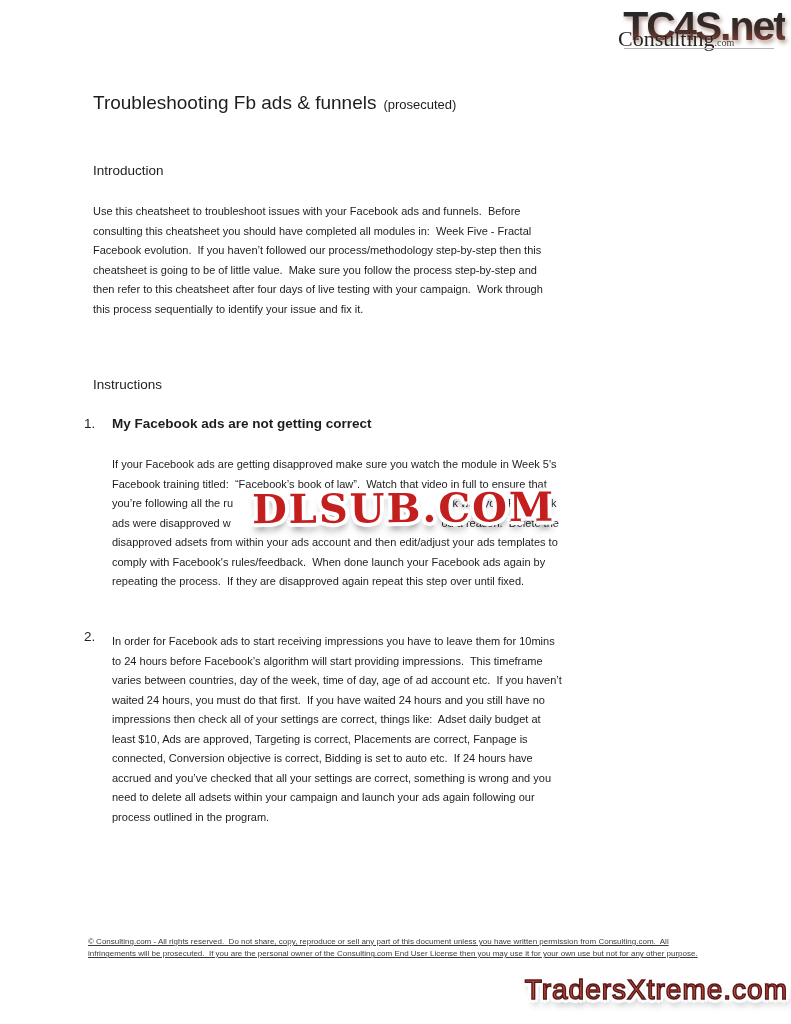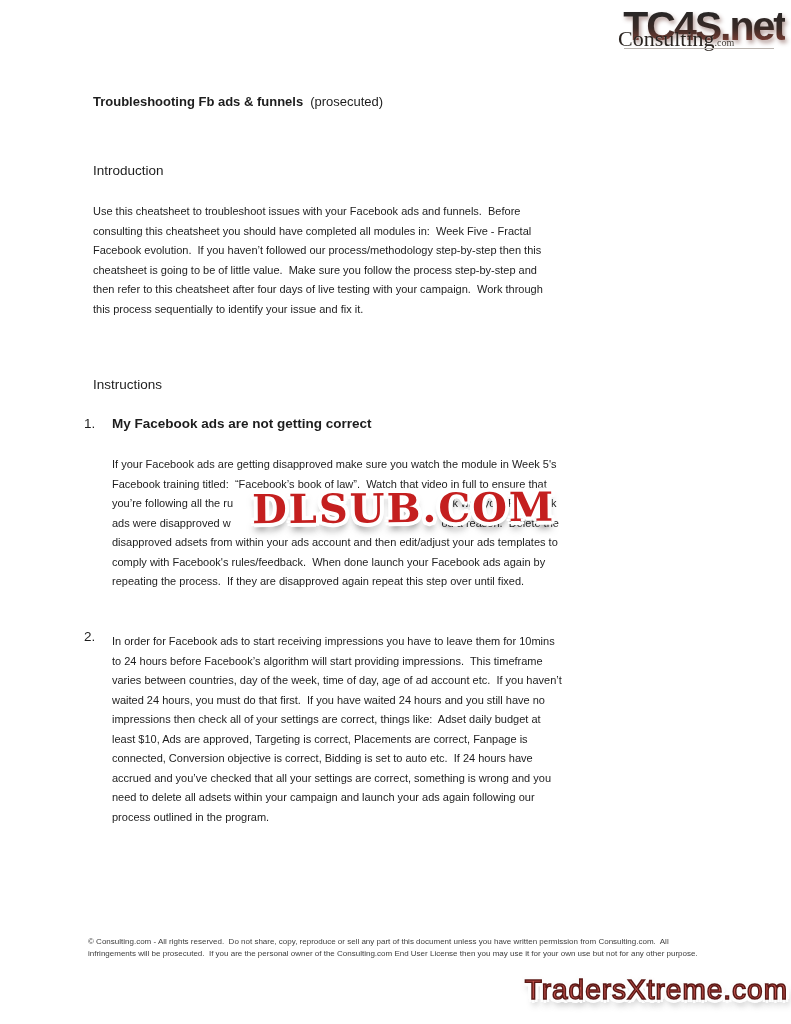--- a/index.html
+++ b/index.html
@@ -25,21 +25,21 @@
   .logo-overlay{
     position:absolute;left:28px;top:22px;
     font-family:"Liberation Serif","DejaVu Serif",serif;
     font-size:22px;color:#2a2420;letter-spacing:0px;
     text-shadow:0 1px 1px rgba(255,255,255,.6);
   }
   .logo-overlay .suffix{font-size:10px;color:#4a443e;}
   .logo-underline{position:absolute;left:34px;top:44px;width:150px;height:1px;background:#b9b3ae;}
   
   .title{position:absolute;left:93px;top:92px;}
-  .title .main{font-size:13px;font-weight:bold;letter-spacing:0px;}
+  .title .main{font-size:19px;font-weight:normal;letter-spacing:0px;}
   .title .suffix{font-size:13px;font-weight:normal;margin-left:7px;}
   
   .h{position:absolute;left:93px;font-size:13.5px;font-weight:normal;}
   .para{
     position:absolute;
     font-size:11px;line-height:19.5px;
     white-space:pre-wrap;
     color:#1d1d1d;
     width:625px;
   }
@@ -67,20 +67,21 @@
     text-shadow:
       -3px -3px 0 #fdfdfd, 3px -3px 0 #fdfdfd, -3px 3px 0 #fdfdfd, 3px 3px 0 #fdfdfd,
       -4px 0 0 #fdfdfd, 4px 0 0 #fdfdfd, 0 -4px 0 #fdfdfd, 0 4px 0 #fdfdfd,
       2px 6px 6px rgba(70,70,70,.6);
   }
   
   .footer{
     position:absolute;left:88px;top:936px;width:625px;
     font-size:8px;line-height:12px;color:#3c3c3c;
     white-space:pre-wrap;
+    text-decoration:underline;
   }
 </style>
 </head>
 <body>
 
 <div class="page">
 
   <div class="logo">
     <div class="logo-main">TC4S.net</div>
     <div class="logo-overlay"><span>Consulting</span><span class="suffix">.com</span></div>

